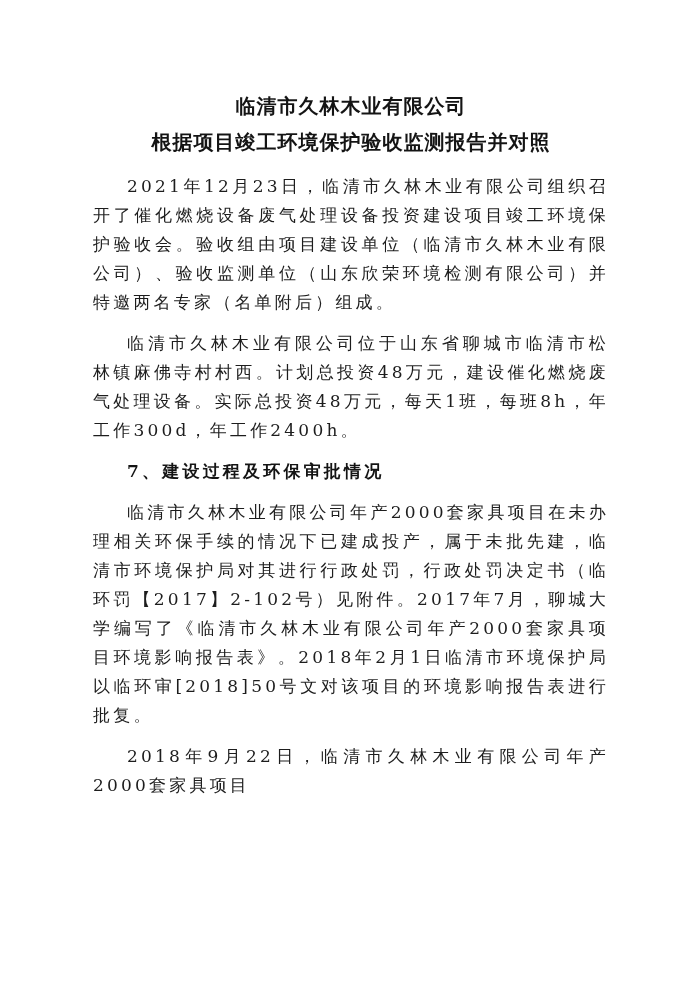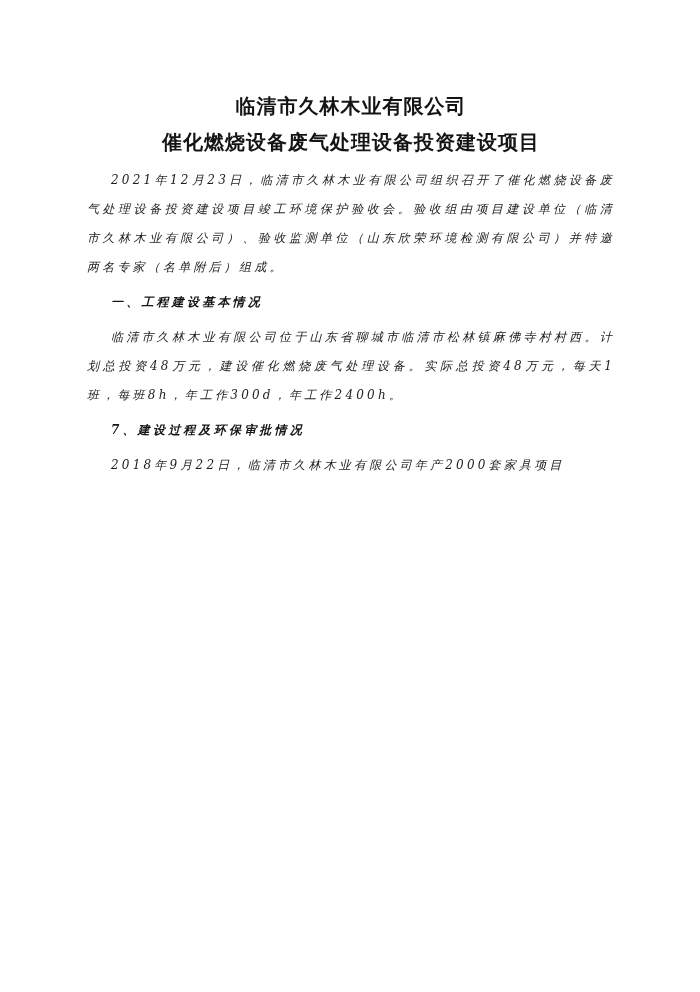--- a/index.html
+++ b/index.html
@@ -23,43 +23,42 @@
     text-align: center;
   }
   .title-line {
     font-size: 20px;
     font-weight: bold;
     line-height: 36px;
     letter-spacing: 1px;
     color: #141414;
   }
   .content p {
-    margin: 6px;
-    font-size: 12px;
+    margin: 12px;
+    font-size: 17px;
     line-height: 29px;
     letter-spacing: 3.2px;
     text-align: justify;
     text-indent: 2em;
     color: #1d1d1d;
-    font-style: italic;
   }
   .content p.heading {
     font-weight: bold;
     text-align: left;
     color: #141414;
   }
 </style>
 </head>
 <body>
 
 <div class="page">
   <div class="title-block">
     <div class="title-line">临清市久林木业有限公司</div>
-    <div class="title-line">催化燃烧设备废气处理设备投资建设项目</div>
+    <div class="title-line">根据项目竣工环境保护验收监测报告并对照</div>
   </div>
   <div class="content">
     <p>2021年12月23日，临清市久林木业有限公司组织召开了催化燃烧设备废气处理设备投资建设项目竣工环境保护验收会。验收组由项目建设单位（临清市久林木业有限公司）、验收监测单位（山东欣荣环境检测有限公司）并特邀两名专家（名单附后）组成。</p>
-    <p class="heading">一、工程建设基本情况</p>
     <p>临清市久林木业有限公司位于山东省聊城市临清市松林镇麻佛寺村村西。计划总投资48万元，建设催化燃烧废气处理设备。实际总投资48万元，每天1班，每班8h，年工作300d，年工作2400h。</p>
     <p class="heading">7、建设过程及环保审批情况</p>
+    <p>临清市久林木业有限公司年产2000套家具项目在未办理相关环保手续的情况下已建成投产，属于未批先建，临清市环境保护局对其进行行政处罚，行政处罚决定书（临环罚【2017】2-102号）见附件。2017年7月，聊城大学编写了《临清市久林木业有限公司年产2000套家具项目环境影响报告表》。2018年2月1日临清市环境保护局以临环审[2018]50号文对该项目的环境影响报告表进行批复。</p>
     <p>2018年9月22日，临清市久林木业有限公司年产2000套家具项目</p>
   </div>
 </div>
 
 </body></html>

